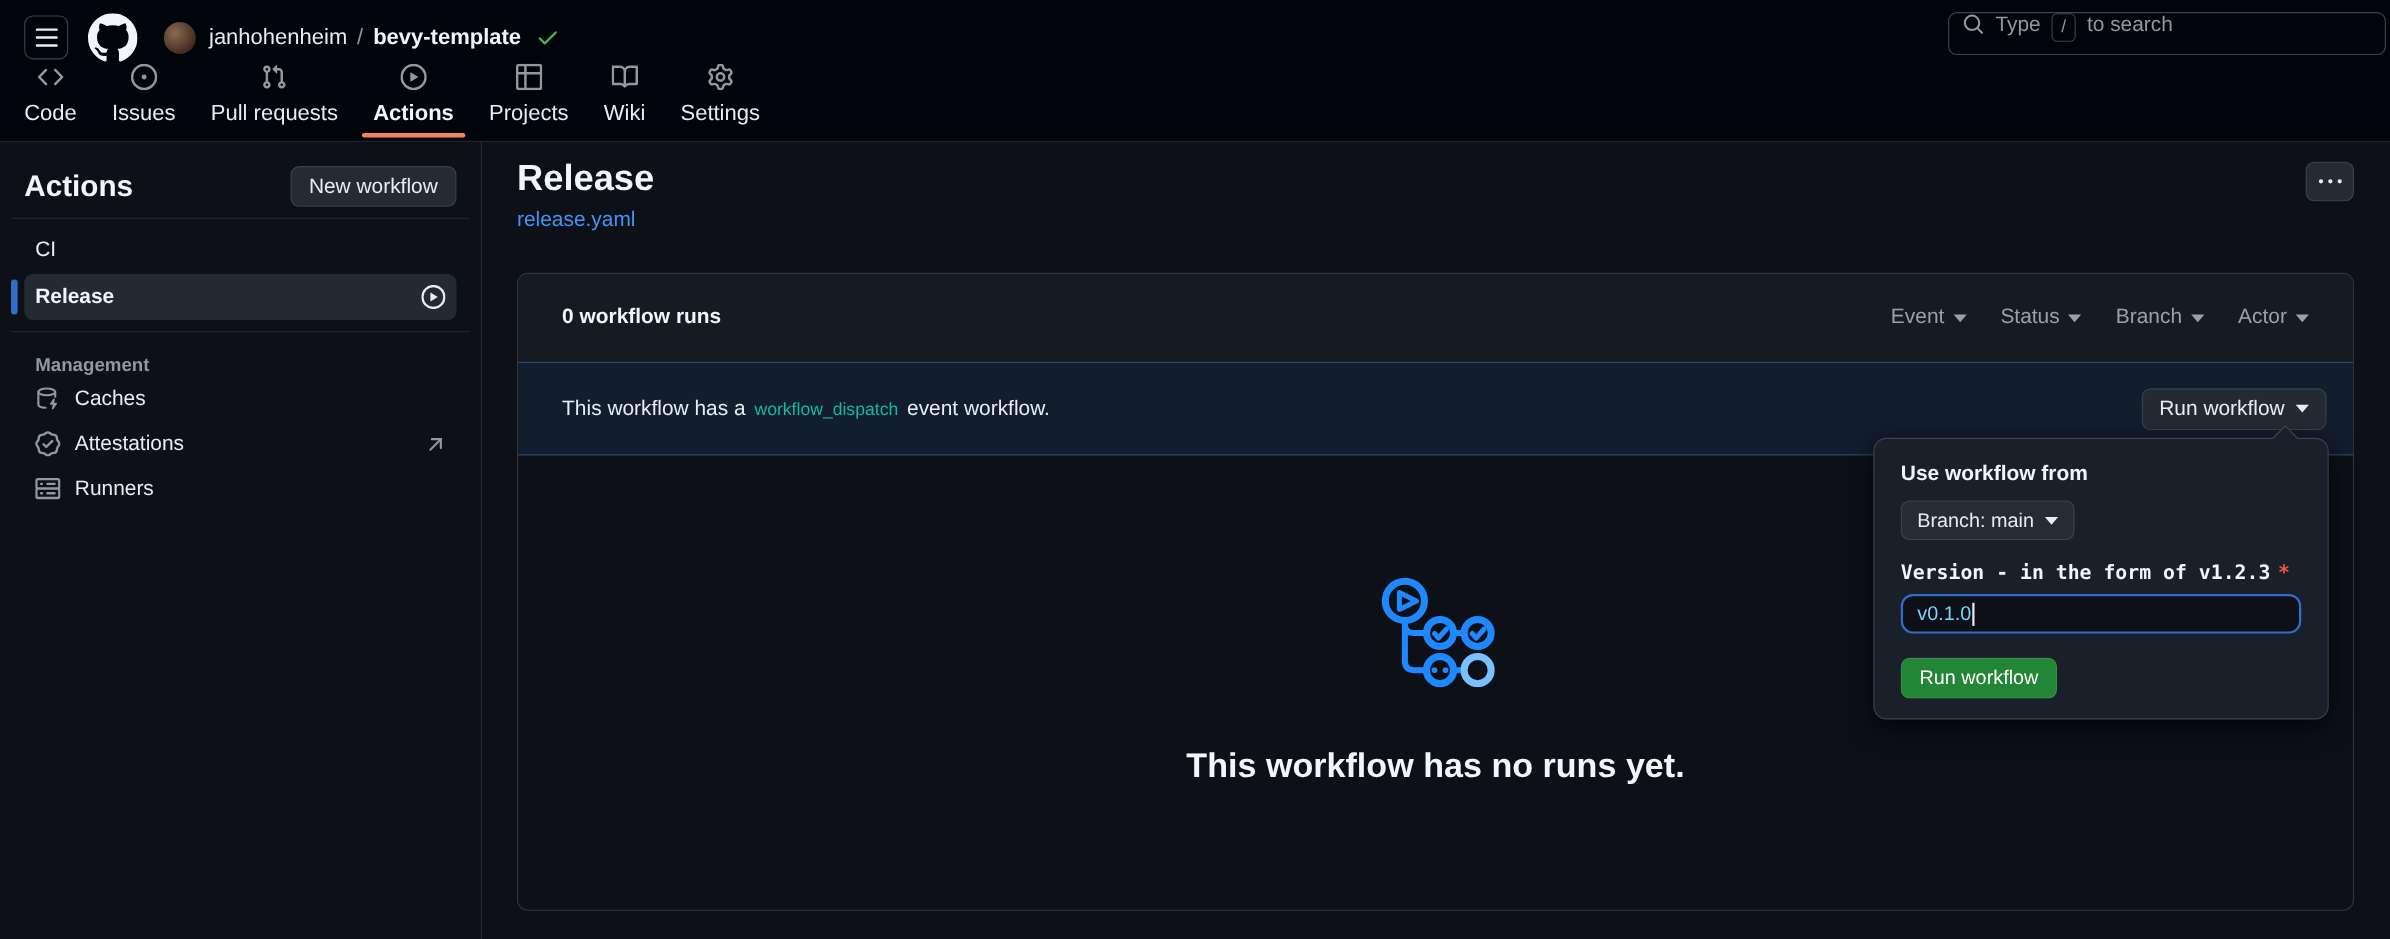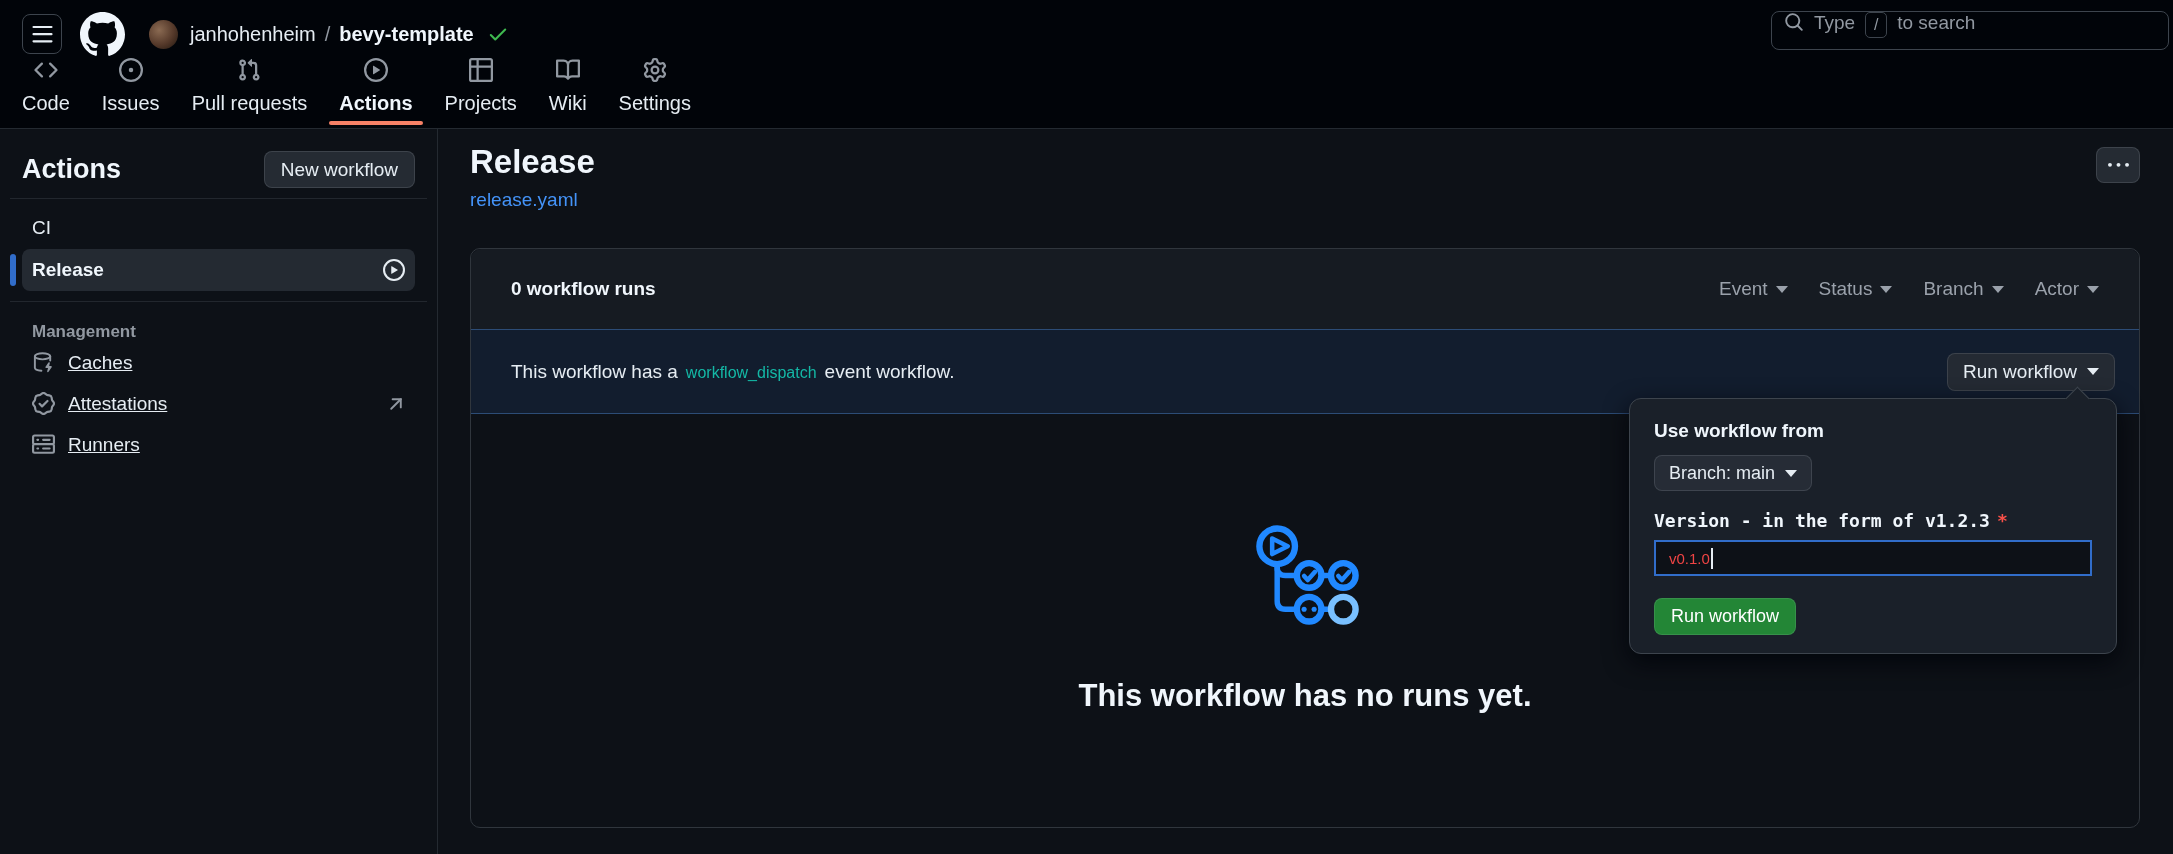--- a/index.html
+++ b/index.html
@@ -45,21 +45,21 @@
                color:#e6edf3; cursor:pointer; margin-top:2px; }
   .side-item.first { margin-top:16px; }
   .side-divider { height:1px; background:#22272e; margin:10px -12px; }
   .side-item.selected { background:#242a32; height:42px; position:relative; font-weight:600; color:#f0f6fc;
                         justify-content:space-between; }
   .side-item.selected::before { content:""; position:absolute; left:-12px; top:5px; width:6px; height:32px;
                         border-radius:4px; background:#316dca; }
   .run-icon { color:#e6edf3; display:flex; }
   .mgmt-label { margin-top:20px; padding-left:10px; font-size:17px; font-weight:600; color:#9198a1; }
   .mgmt-item { height:41px; display:flex; align-items:center; gap:13px; padding:0 10px; font-size:19px;
-               border-radius:8px; color:#e6edf3; cursor:pointer;text-decoration:underline; }
+               border-radius:8px; color:#e6edf3; cursor:pointer; }
   .mgmt-item .micon { color:#9198a1; display:flex; width:23px; justify-content:center; }
   .mgmt-item .ext { margin-left:auto; color:#9198a1; display:flex; }
   .mgmt-item .mlabel { flex:none; }
 
   
   .main { position:absolute; left:439px; top:129px; width:1734px; height:725px; padding:14px 33px 0 31px; }
   .main-head { display:flex; justify-content:space-between; }
   .page-title { font-size:33px; font-weight:600; color:#f0f6fc; line-height:38px; }
   .file-link { margin-top:8px; font-size:19px; color:#4493f8; cursor:pointer; display:inline-block; }
   .head-right { display:flex; gap:11px; margin-top:4px; align-items:flex-start; }
@@ -83,32 +83,32 @@
   .banner-text { font-size:19px; color:#e6edf3; }
   .banner-text code { font-family:Liberation Sans, sans-serif; font-size:16px; margin:0 8px; color:#14b8a6; }
   .run-summary { margin-left:auto; height:38px; padding:0 15px; display:flex; align-items:center; gap:10px;
                  background:#242a33; font-size:19px; }
   .runs-empty { height:412px; position:relative; }
   .wf-graphic { position:absolute; left:50%; top:101px; transform:translateX(-50%); }
   .empty-msg { position:absolute; top:264px; left:0; width:100%; text-align:center; font-size:31px;
                font-weight:bold; color:#f0f6fc; }
 
   
-  .popup { position:absolute; top:68px; right:22px; width:488px; background:#1a2029; border:1px solid #3d444d;
+  .popup { position:absolute; top:68px; right:22px; width:414px; background:#1a2029; border:1px solid #3d444d;
            border-radius:12px; box-shadow:0 8px 24px rgba(1,4,9,0.85); z-index:20; padding:21px 24px 18px; }
   .popup::before { content:""; position:absolute; top:-9px; right:30px; width:16px; height:16px; background:#1a2029;
            border-left:1px solid #3d444d; border-top:1px solid #3d444d; transform:rotate(45deg); }
   .popup-heading { font-size:19px; font-weight:bold; color:#f0f6fc; }
   .branch-btn { margin-top:13px; height:36px; padding:0 14px; display:inline-flex; align-items:center; gap:10px;
                 background:#262c36; font-size:18px; }
   .ver-label { margin-top:19px; font-family:"DejaVu Sans Mono", monospace; font-size:18px; font-weight:bold;
                color:#f0f6fc; }
   .ver-label .req { color:#f85149; margin-left:7px; }
-  .ver-input { margin-top:9px; height:36px; border:2px solid #316dca; border-radius:0; background:#0d1117;
-               display:flex; align-items:center; padding:0 13px; font-size:15px; color:#ef4444; cursor:text; }
+  .ver-input { margin-top:9px; height:36px; border:2px solid #316dca; border-radius:11px; background:#0d1117;
+               display:flex; align-items:center; padding:0 13px; font-size:18px; color:#7dd3fc; cursor:text; }
   .text-cursor { width:2px; height:21px; background:#e6edf3; margin-left:1px; }
   .btn-primary { margin-top:22px; height:37px; padding:0 16px; background:#238636; color:#ffffff;
                  border:1px solid rgba(240,246,252,0.1); border-radius:8px; font-size:18px; font-weight:500;
                  font-family:inherit; cursor:pointer; }
   svg { display:block; }
 </style>
 </head>
 <body>
 
 <div class="screen">

